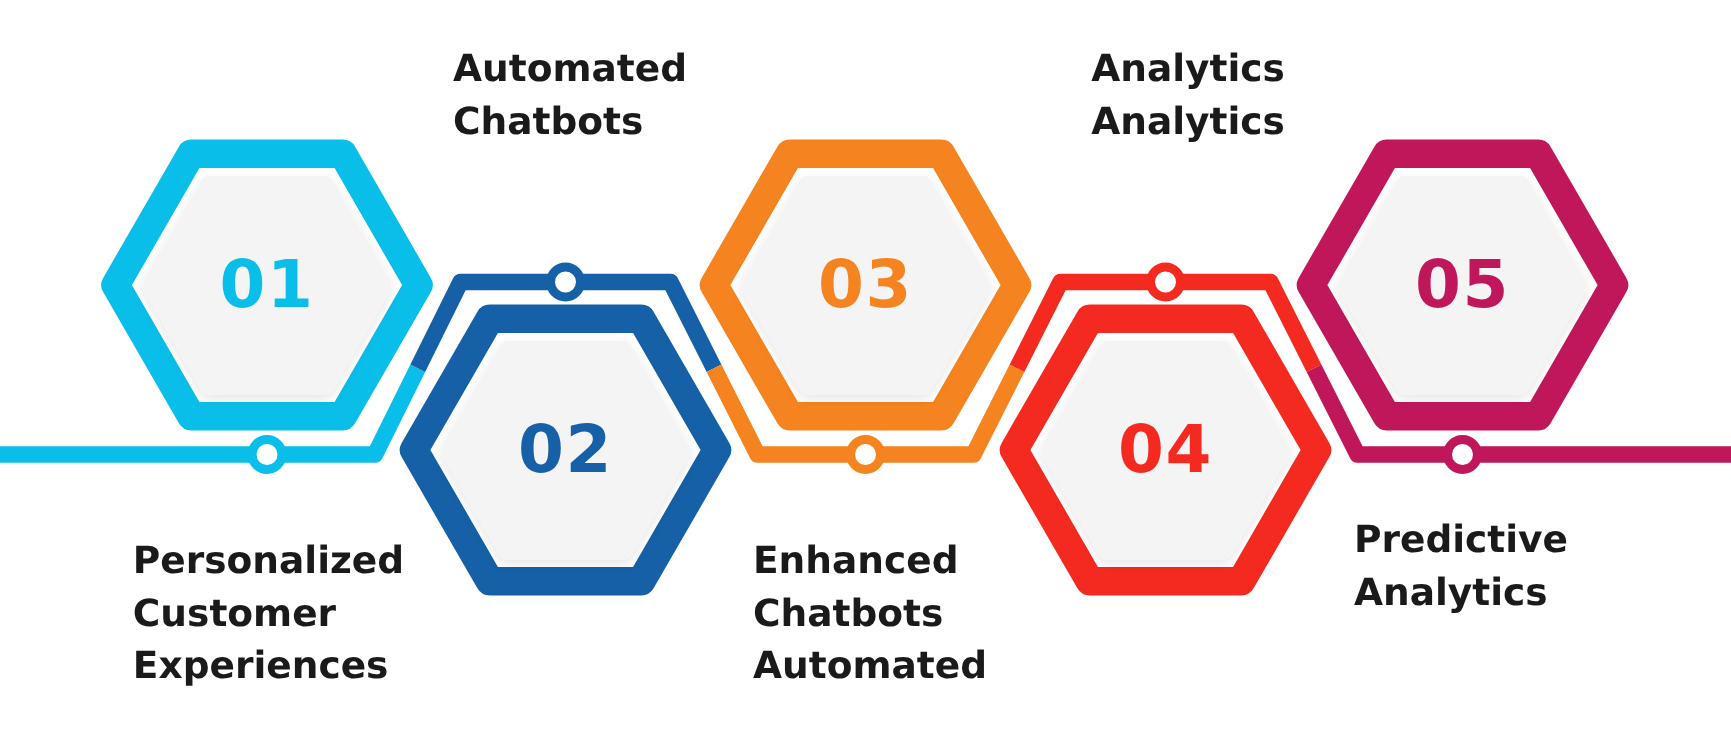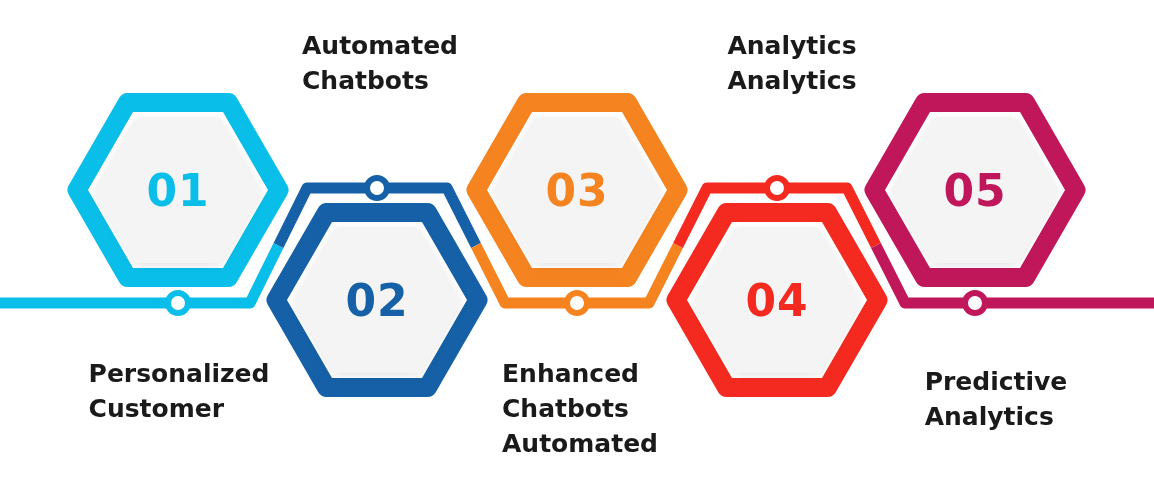--- a/index.html
+++ b/index.html
@@ -72,36 +72,37 @@
     <text class="hex-number" x="178" y="190" text-anchor="middle" dominant-baseline="central" fill="#09BEE9">01</text>
     <text class="hex-number" x="377" y="300" text-anchor="middle" dominant-baseline="central" fill="#1560A6">02</text>
     <text class="hex-number" x="577" y="190" text-anchor="middle" dominant-baseline="central" fill="#F5831F">03</text>
     <text class="hex-number" x="777" y="300" text-anchor="middle" dominant-baseline="central" fill="#F42A20">04</text>
     <text class="hex-number" x="975" y="190" text-anchor="middle" dominant-baseline="central" fill="#C0175B">05</text>
   </svg>
 
   <div class="step-label" style="left:179px; top:356px;">
     <span>Personalized</span>
     <span>Customer</span>
+    <span>Experiences</span>
   </div>
 
   <div class="step-label" style="left:380px; top:28px;">
     <span>Automated</span>
     <span>Chatbots</span>
   </div>
 
   <div class="step-label" style="left:580px; top:356px;">
     <span>Enhanced</span>
     <span>Chatbots</span>
     <span>Automated</span>
   </div>
 
   <div class="step-label" style="left:792px; top:28px;">
     <span>Analytics</span>
     <span>Analytics</span>
   </div>
 
-  <div class="step-label" style="left:974px; top:364px;margin-left:22px;">
+  <div class="step-label" style="left:974px; top:342px;">
     <span>Predictive</span>
     <span>Analytics</span>
   </div>
 
 </div>
 
 </body></html>

